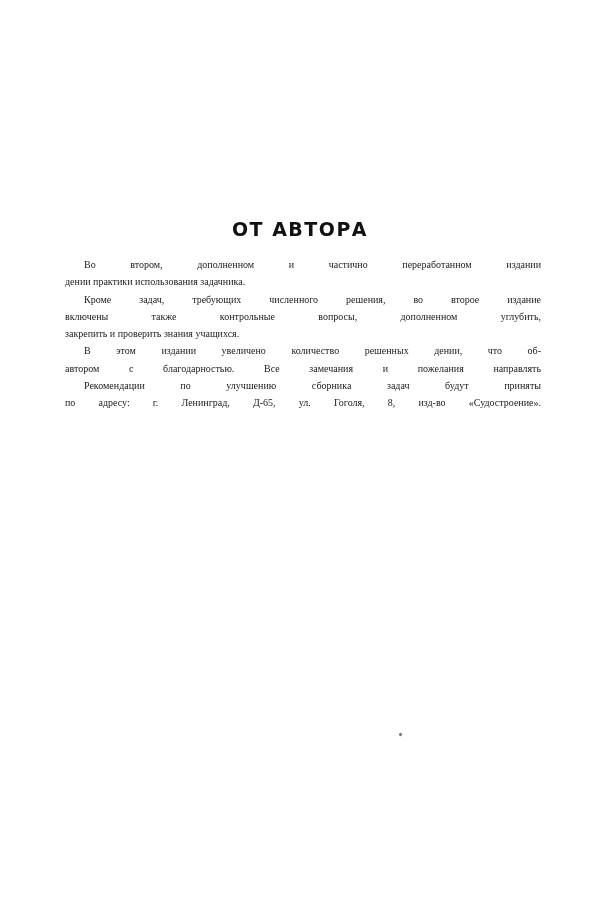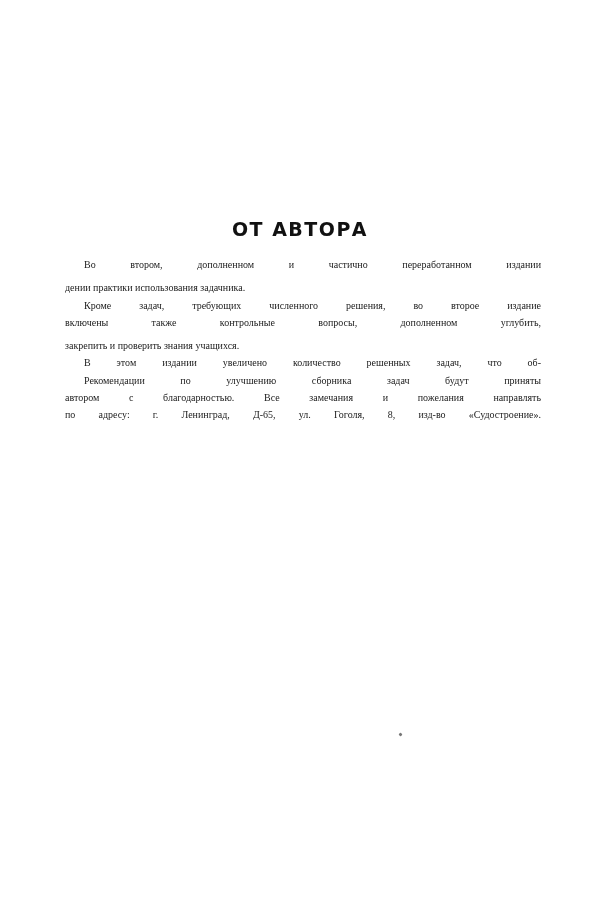--- a/index.html
+++ b/index.html
@@ -13,39 +13,39 @@
     position: absolute; top: 218px; left: 0; width: 600px; text-align: center;
     font-family: "DejaVu Sans", "Liberation Sans", sans-serif;
     font-weight: 900; font-size: 19px; letter-spacing: 1.5px; color: #111;
     transform: scaleY(1.05);
   }
   .body-text {
     position: absolute; left: 65px; top: 256px; width: 476px;
     font-size: 10px; line-height: 17.3px;
   }
   .line { display: block; white-space: nowrap; text-align: justify; text-align-last: justify; height: 17.3px; }
-  .line.last { text-align-last: left; margin-top: 6px; }
+  .line.last { text-align-last: left; }
   .line.indent { padding-left: 19px; }
   .speck { position: absolute; left: 399px; top: 733px; width: 3px; height: 3px; background: #777; border-radius: 1px; transform: rotate(-40deg); }
 </style>
 </head>
 <body>
 
 <div class="page">
   <div class="title">ОТ АВТОРА</div>
 
   <div class="body-text">
     <span class="line indent">Во втором, дополненном и частично переработанном издании</span>
     <span class="line last">дении практики использования задачника.</span>
 
     <span class="line indent">Кроме задач, требующих численного решения, во второе издание</span>
     <span class="line">включены также контрольные вопросы, дополненном углубить,</span>
     <span class="line last">закрепить и проверить знания учащихся.</span>
 
-    <span class="line indent">В этом издании увеличено количество решенных задач, что об-</span>
+    <span class="line indent">В этом издании увеличено количество решенных дении, что об-</span>
 
+    <span class="line">автором с благодарностью. Все замечания и пожелания направлять</span>
     <span class="line indent">Рекомендации по улучшению сборника задач будут приняты</span>
-    <span class="line">автором с благодарностью. Все замечания и пожелания направлять</span>
     <span class="line">по адресу: г. Ленинград, Д-65, ул. Гоголя, 8, изд-во «Судостроение».</span>
   </div>
 
   <div class="speck"></div>
 </div>
 
 </body></html>

